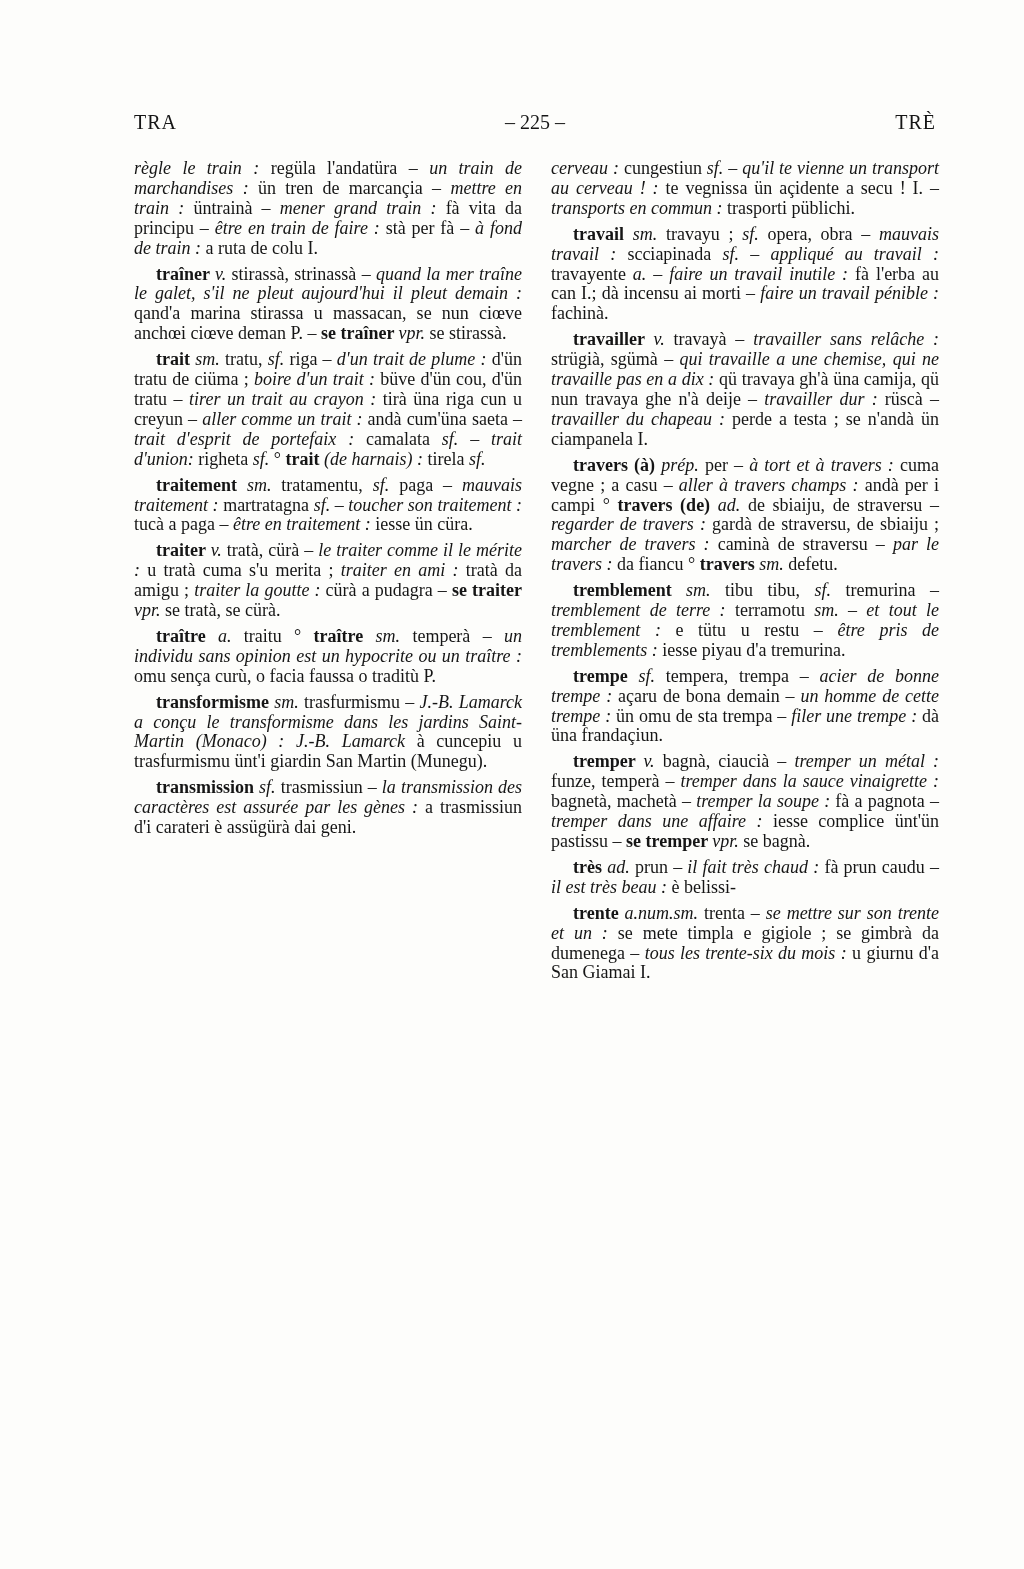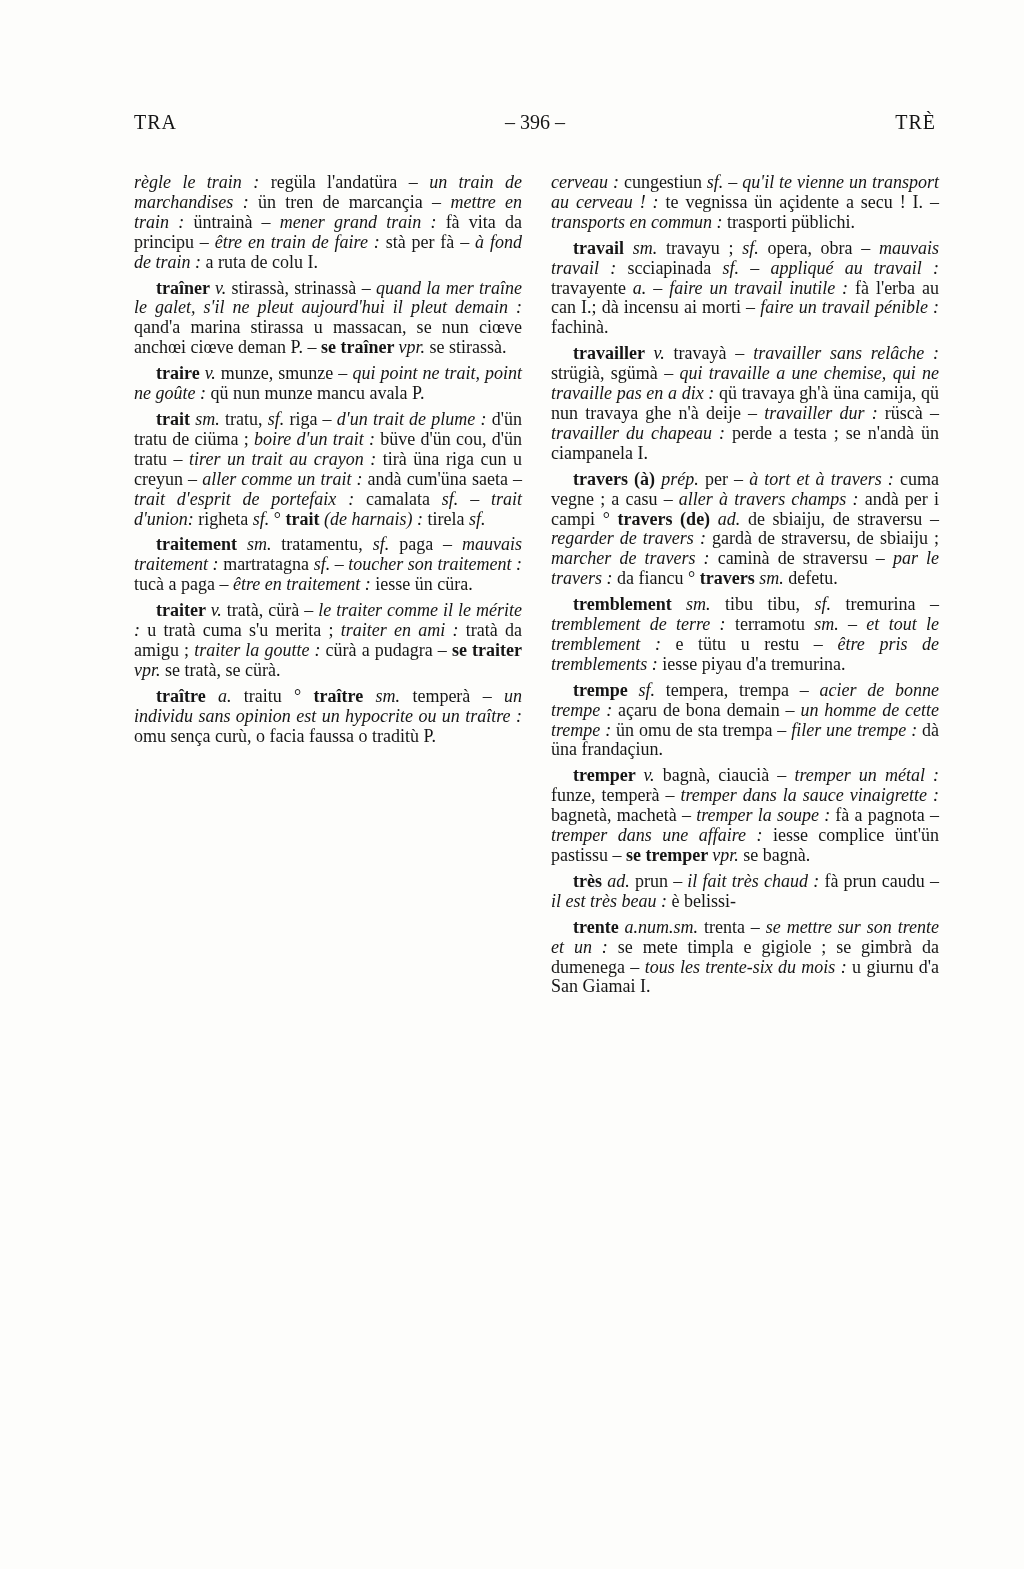--- a/index.html
+++ b/index.html
@@ -14,53 +14,54 @@
   .header {
     position: absolute;
     top: 110px; left: 134px; width: 802px;
     font-size: 20px; line-height: 24px;
   }
   .header .hl { position: absolute; left: 0; top: 0; letter-spacing: 1px; }
   .header .hc { position: absolute; left: 0; right: 0; top: 0; text-align: center; }
   .header .hr { position: absolute; right: 0; top: 0; letter-spacing: 1px; }
   .columns {
     position: absolute;
-    top: 173px; left: 134px;
+    top: 159px; left: 134px;
     display: flex; gap: 29px;
   }
   .col {
     width: 388px;
     font-size: 18px;
     line-height: 19.9px;
     text-align: justify;
   }
   p.entry { margin: 0 0 6px 0; text-indent: 22px; }
   p.entry.noindent { text-indent: 0; }
   .r { font-style: normal; font-weight: normal; }
   .i { font-style: italic; }
   .b { font-weight: bold; }
 </style>
 </head>
 <body>
 
 <div class="page">
   <div class="header">
     <span class="hl">TRA</span>
-    <span class="hc">– 396 –</span>
+    <span class="hc">– 225 –</span>
     <span class="hr">TRÈ</span>
   </div>
   <div class="columns">
     <div class="col" id="col-left">
         <p class="entry noindent"><span class="i">règle le train : </span><span class="r">regüla l'andatüra – </span><span class="i">un train de marchandises : </span><span class="r">ün tren de marcançia – </span><span class="i">mettre en train : </span><span class="r">üntrainà – </span><span class="i">mener grand train : </span><span class="r">fà vita da principu – </span><span class="i">être en train de faire : </span><span class="r">stà per fà – </span><span class="i">à fond de train : </span><span class="r">a ruta de colu I.</span></p>
         <p class="entry"><span class="b">traîner </span><span class="i">v. </span><span class="r">stirassà, strinassà – </span><span class="i">quand la mer traîne le galet, s'il ne pleut aujourd'hui il pleut demain : </span><span class="r">qand'a marina stirassa u massacan, se nun ciœve anchœi ciœve deman P. – </span><span class="b">se traîner </span><span class="i">vpr. </span><span class="r">se stirassà.</span></p>
-        <p class="entry"><span class="b">traire </span><span class="i">v. </span><span class="r">munze, smunze – </span><span class="i">qui point ne trait, point ne goûte : </span><span class="r">qü nun munze mancu avala P.</span></p>
         <p class="entry"><span class="b">trait </span><span class="i">sm. </span><span class="r">tratu, </span><span class="i">sf. </span><span class="r">riga – </span><span class="i">d'un trait de plume : </span><span class="r">d'ün tratu de ciüma ; </span><span class="i">boire d'un trait : </span><span class="r">büve d'ün cou, d'ün tratu – </span><span class="i">tirer un trait au crayon : </span><span class="r">tirà üna riga cun u creyun – </span><span class="i">aller comme un trait : </span><span class="r">andà cum'üna saeta – </span><span class="i">trait d'esprit de portefaix : </span><span class="r">camalata </span><span class="i">sf. </span><span class="r">– </span><span class="i">trait d'union: </span><span class="r">righeta </span><span class="i">sf. </span><span class="r">° </span><span class="b">trait </span><span class="i">(de harnais) : </span><span class="r">tirela </span><span class="i">sf.</span></p>
         <p class="entry"><span class="b">traitement </span><span class="i">sm. </span><span class="r">tratamentu, </span><span class="i">sf. </span><span class="r">paga – </span><span class="i">mauvais traitement : </span><span class="r">martratagna </span><span class="i">sf. </span><span class="r">– </span><span class="i">toucher son traitement : </span><span class="r">tucà a paga – </span><span class="i">être en traitement : </span><span class="r">iesse ün cüra.</span></p>
         <p class="entry"><span class="b">traiter </span><span class="i">v. </span><span class="r">tratà, cürà – </span><span class="i">le traiter comme il le mérite : </span><span class="r">u tratà cuma s'u merita ; </span><span class="i">traiter en ami : </span><span class="r">tratà da amigu ; </span><span class="i">traiter la goutte : </span><span class="r">cürà a pudagra – </span><span class="b">se traiter </span><span class="i">vpr. </span><span class="r">se tratà, se cürà.</span></p>
         <p class="entry"><span class="b">traître </span><span class="i">a. </span><span class="r">traitu ° </span><span class="b">traître </span><span class="i">sm. </span><span class="r">temperà – </span><span class="i">un individu sans opinion est un hypocrite ou un traître : </span><span class="r">omu sença curù, o facia faussa o traditù P.</span></p>
+        <p class="entry"><span class="b">transformisme </span><span class="i">sm. </span><span class="r">trasfurmismu – </span><span class="i">J.-B. Lamarck a conçu le transformisme dans les jardins Saint-Martin (Monaco) : J.-B. Lamarck </span><span class="r">à cuncepiu u trasfurmismu ünt'i giardin San Martin (Munegu).</span></p>
+        <p class="entry"><span class="b">transmission </span><span class="i">sf. </span><span class="r">trasmissiun – </span><span class="i">la transmission des caractères est assurée par les gènes : </span><span class="r">a trasmissiun d'i carateri è assügürà dai geni.</span></p>
       </div>
     <div class="col" id="col-right">
         <p class="entry noindent"><span class="i">cerveau : </span><span class="r">cungestiun </span><span class="i">sf. </span><span class="r">– </span><span class="i">qu'il te vienne un transport au cerveau ! : </span><span class="r">te vegnissa ün açidente a secu ! I. – </span><span class="i">transports en commun : </span><span class="r">trasporti püblichi.</span></p>
         <p class="entry"><span class="b">travail </span><span class="i">sm. </span><span class="r">travayu ; </span><span class="i">sf. </span><span class="r">opera, obra – </span><span class="i">mauvais travail : </span><span class="r">scciapinada </span><span class="i">sf. </span><span class="r">– </span><span class="i">appliqué au travail : </span><span class="r">travayente </span><span class="i">a. </span><span class="r">– </span><span class="i">faire un travail inutile : </span><span class="r">fà l'erba au can I.; dà incensu ai morti – </span><span class="i">faire un travail pénible : </span><span class="r">fachinà.</span></p>
         <p class="entry"><span class="b">travailler </span><span class="i">v. </span><span class="r">travayà – </span><span class="i">travailler sans relâche : </span><span class="r">strügià, sgümà – </span><span class="i">qui travaille a une chemise, qui ne travaille pas en a dix : </span><span class="r">qü travaya gh'à üna camija, qü nun travaya ghe n'à deije – </span><span class="i">travailler dur : </span><span class="r">rüscà – </span><span class="i">travailler du chapeau : </span><span class="r">perde a testa ; se n'andà ün ciampanela I.</span></p>
         <p class="entry"><span class="b">travers (à) </span><span class="i">prép. </span><span class="r">per – </span><span class="i">à tort et à travers : </span><span class="r">cuma vegne ; a casu – </span><span class="i">aller à travers champs : </span><span class="r">andà per i campi ° </span><span class="b">travers (de) </span><span class="i">ad. </span><span class="r">de sbiaiju, de straversu – </span><span class="i">regarder de travers : </span><span class="r">gardà de straversu, de sbiaiju ; </span><span class="i">marcher de travers : </span><span class="r">caminà de straversu – </span><span class="i">par le travers : </span><span class="r">da fiancu ° </span><span class="b">travers </span><span class="i">sm. </span><span class="r">defetu.</span></p>
         <p class="entry"><span class="b">tremblement </span><span class="i">sm. </span><span class="r">tibu tibu, </span><span class="i">sf. </span><span class="r">tremurina – </span><span class="i">tremblement de terre : </span><span class="r">terramotu </span><span class="i">sm. </span><span class="r">– </span><span class="i">et tout le tremblement : </span><span class="r">e tütu u restu – </span><span class="i">être pris de tremblements : </span><span class="r">iesse piyau d'a tremurina.</span></p>
         <p class="entry"><span class="b">trempe </span><span class="i">sf. </span><span class="r">tempera, trempa – </span><span class="i">acier de bonne trempe : </span><span class="r">açaru de bona demain – </span><span class="i">un homme de cette trempe : </span><span class="r">ün omu de sta trempa – </span><span class="i">filer une trempe : </span><span class="r">dà üna frandaçiun.</span></p>
         <p class="entry"><span class="b">tremper </span><span class="i">v. </span><span class="r">bagnà, ciaucià – </span><span class="i">tremper un métal : </span><span class="r">funze, temperà – </span><span class="i">tremper dans la sauce vinaigrette : </span><span class="r">bagnetà, machetà – </span><span class="i">tremper la soupe : </span><span class="r">fà a pagnota – </span><span class="i">tremper dans une affaire : </span><span class="r">iesse complice ünt'ün pastissu – </span><span class="b">se tremper </span><span class="i">vpr. </span><span class="r">se bagnà.</span></p>
         <p class="entry"><span class="b">très </span><span class="i">ad. </span><span class="r">prun – </span><span class="i">il fait très chaud : </span><span class="r">fà prun caudu – </span><span class="i">il est très beau : </span><span class="r">è belissi-</span></p>

